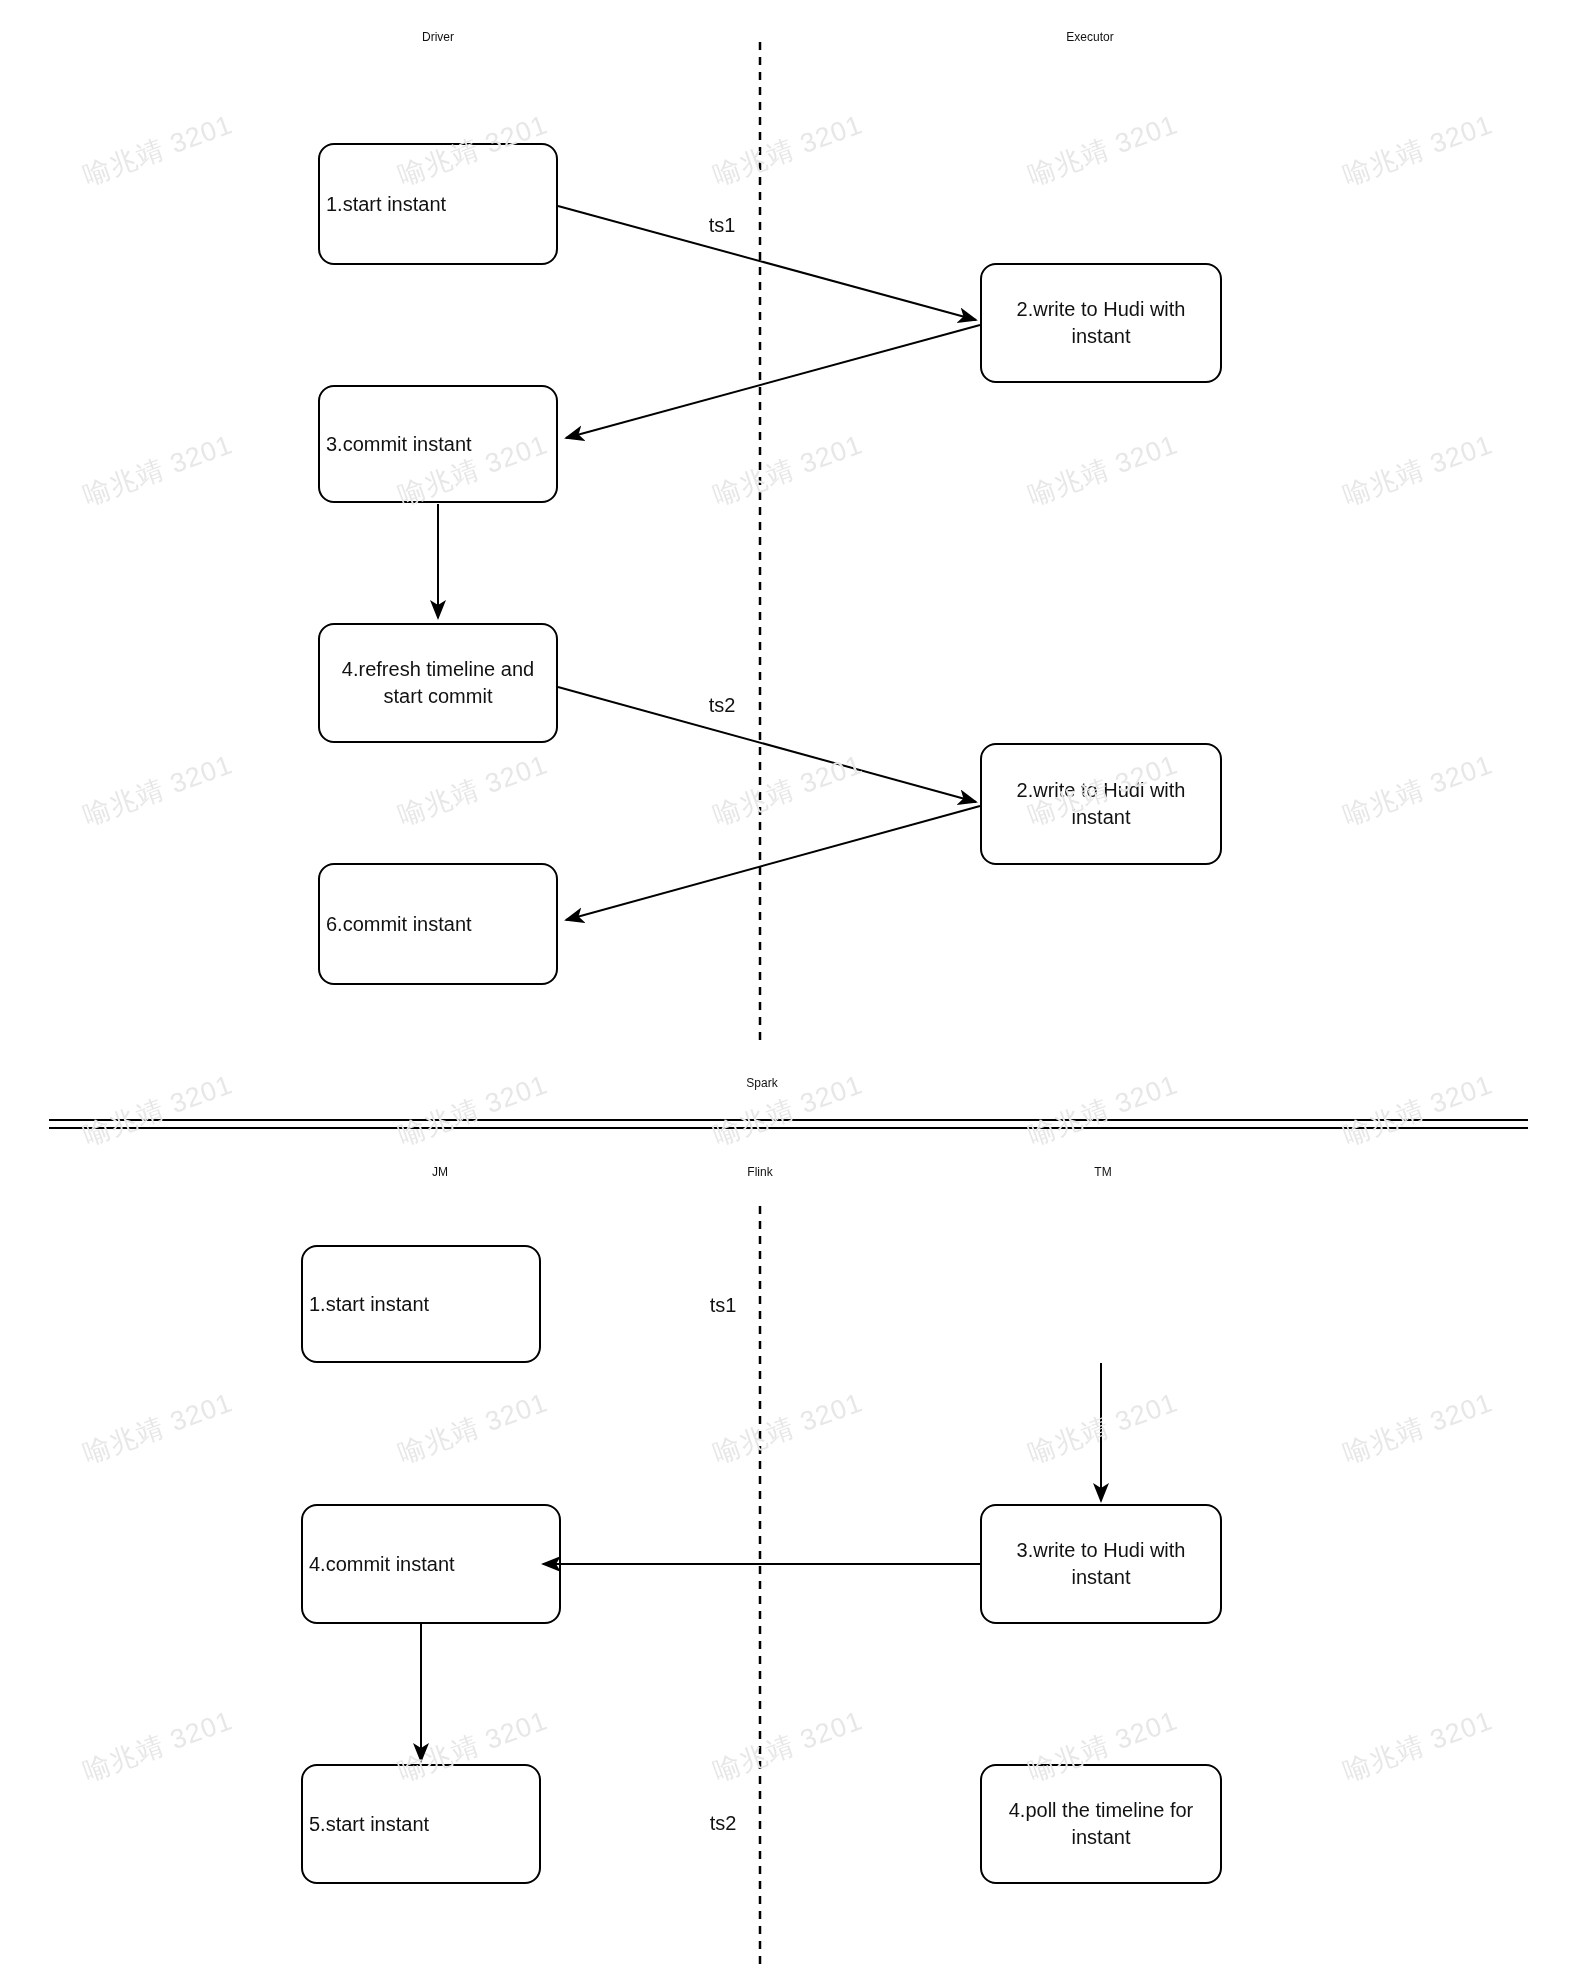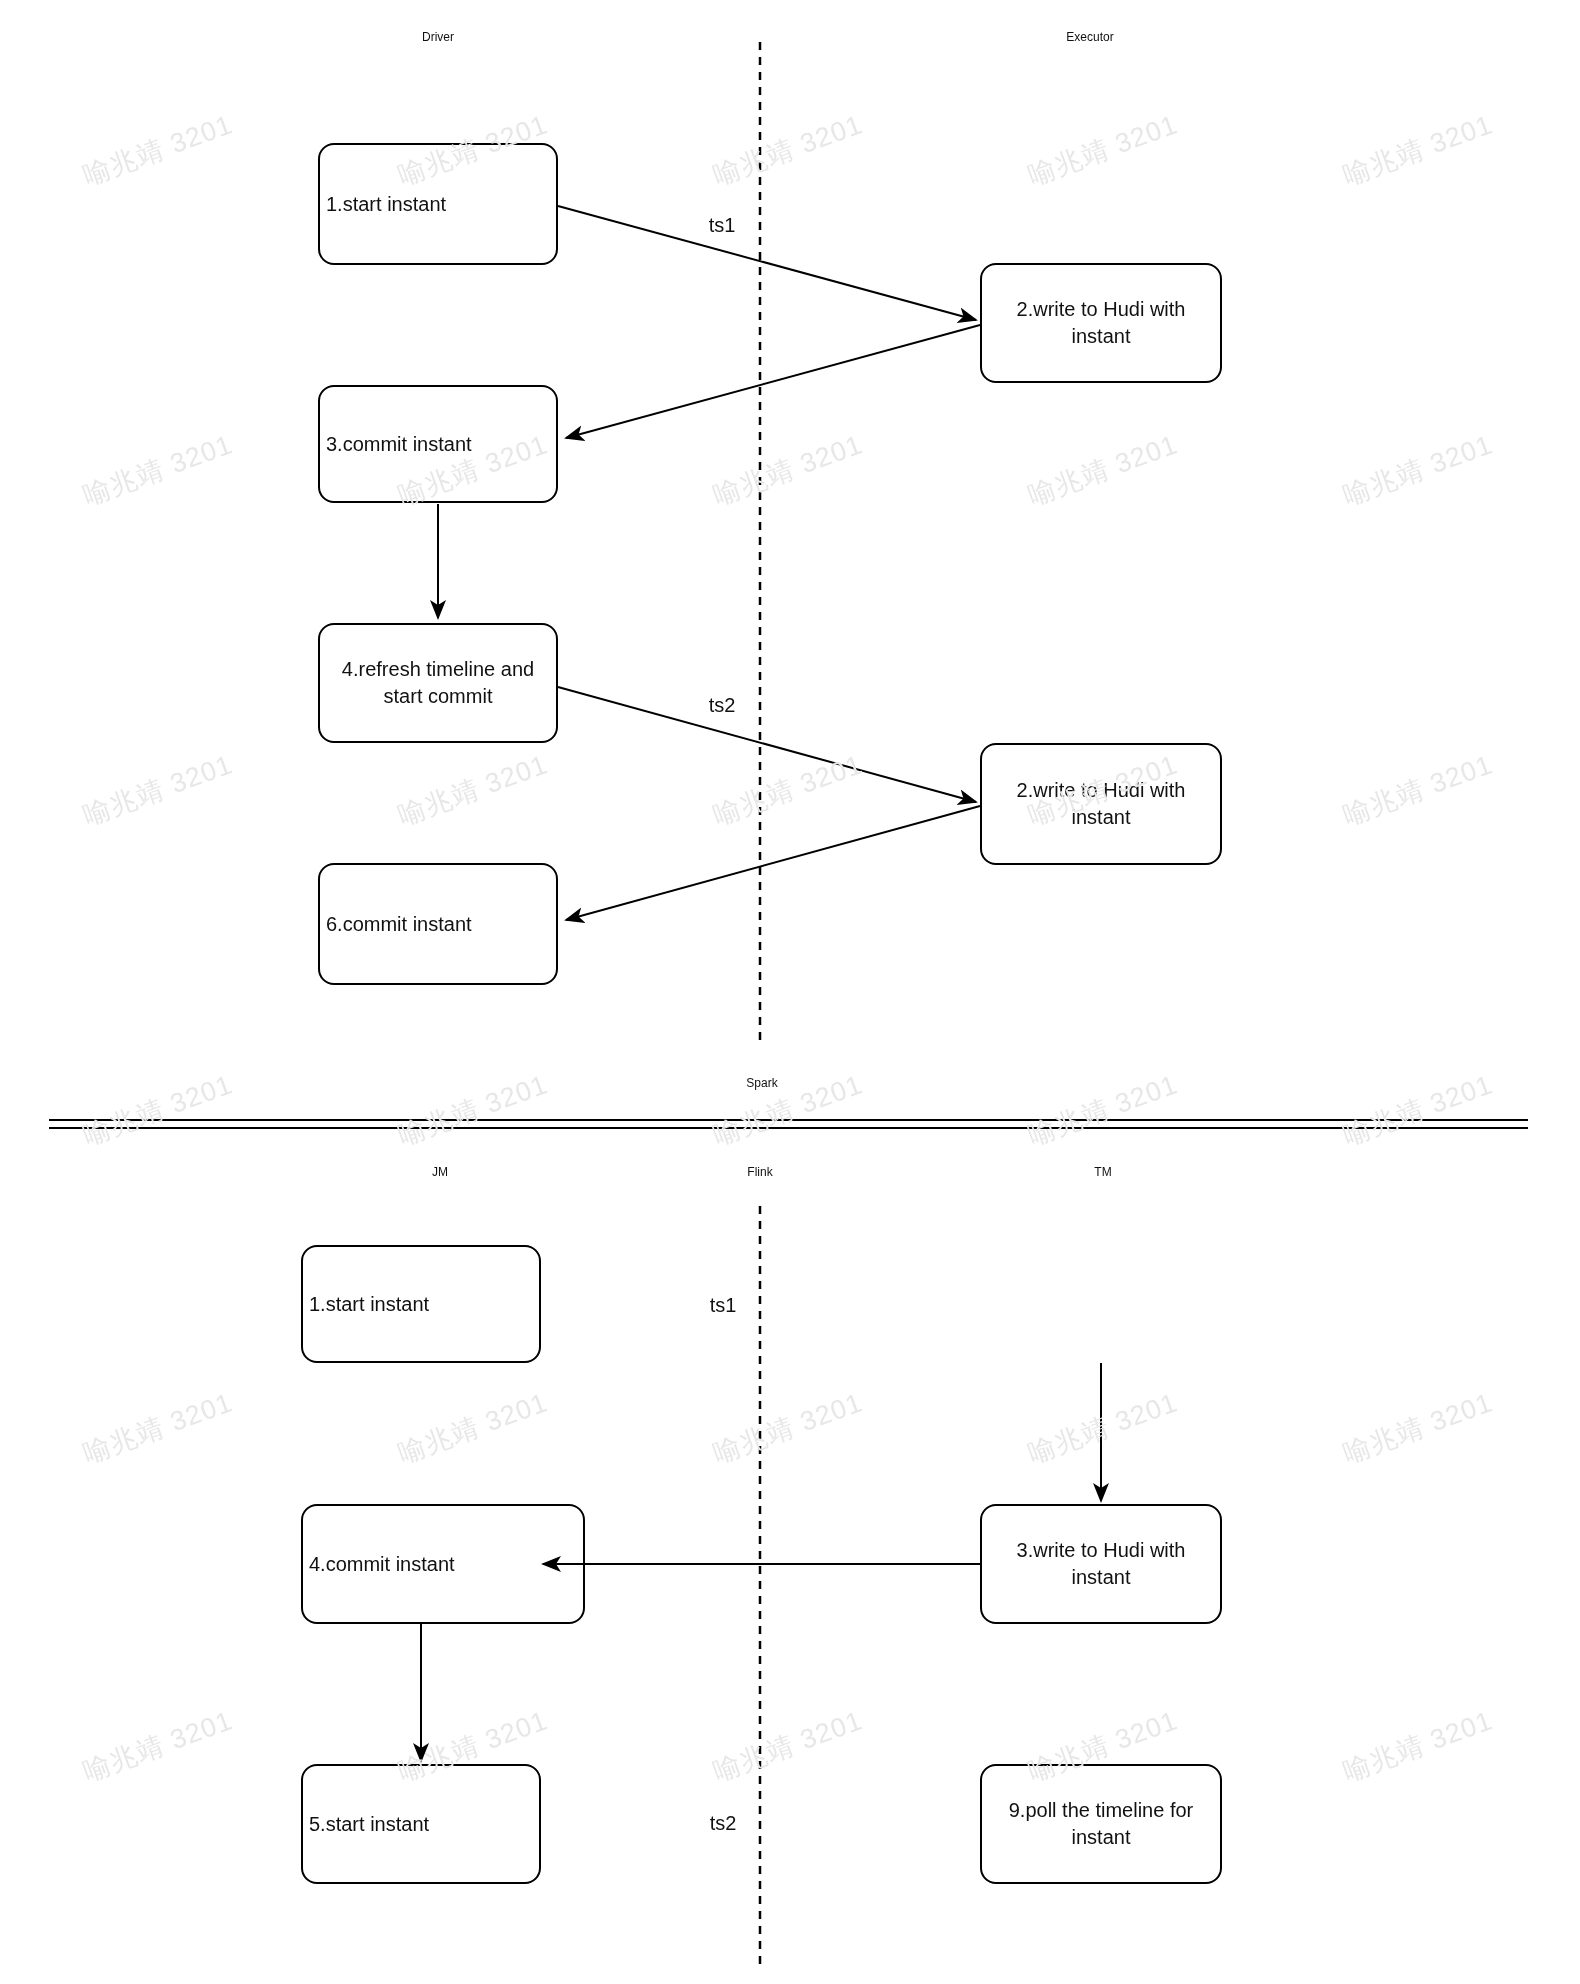--- a/index.html
+++ b/index.html
@@ -117,36 +117,36 @@
   <div class="lbl" style="left:710px; top:1160px; width:100px;">Flink</div>
   <div class="lbl" style="left:1063px; top:1160px; width:80px;">TM</div>
 
   <div class="node" style="left:301px; top:1245px; width:240px; height:118px;">
     <span>1.start instant</span>
   </div>
 
   <div class="lbl ts" style="left:693px; top:1293px; width:60px;">ts1</div>
 
 
-  <div class="node" style="left:301px; top:1504px; width:284px; height:120px;">
+  <div class="node" style="left:301px; top:1504px; width:260px; height:120px;">
     <span>4.commit instant</span>
   </div>
 
   <div class="node" style="left:980px; top:1504px; width:242px; height:120px;">
     <span>3.write to Hudi with instant</span>
   </div>
 
   <div class="node" style="left:301px; top:1764px; width:240px; height:120px;">
     <span>5.start instant</span>
   </div>
 
   <div class="lbl ts" style="left:693px; top:1811px; width:60px;">ts2</div>
 
   <div class="node" style="left:980px; top:1764px; width:242px; height:120px;">
-    <span>9.poll the timeline for instant</span>
+    <span>4.poll the timeline for instant</span>
   </div>
 
   <div id="watermarks">
       <span class="wm" style="left: 158px; top: 150px; color: rgb(231, 231, 231);">喻兆靖 3201</span>
       <span class="wm" style="left: 473px; top: 150px; color: rgb(231, 231, 231);">喻兆靖 3201</span>
       <span class="wm" style="left: 788px; top: 150px; color: rgb(231, 231, 231);">喻兆靖 3201</span>
       <span class="wm" style="left: 1103px; top: 150px; color: rgb(231, 231, 231);">喻兆靖 3201</span>
       <span class="wm" style="left: 1418px; top: 150px; color: rgb(231, 231, 231);">喻兆靖 3201</span>
       <span class="wm" style="left: 158px; top: 470px; color: rgb(231, 231, 231);">喻兆靖 3201</span>
       <span class="wm" style="left: 473px; top: 470px; color: rgb(231, 231, 231);">喻兆靖 3201</span>

